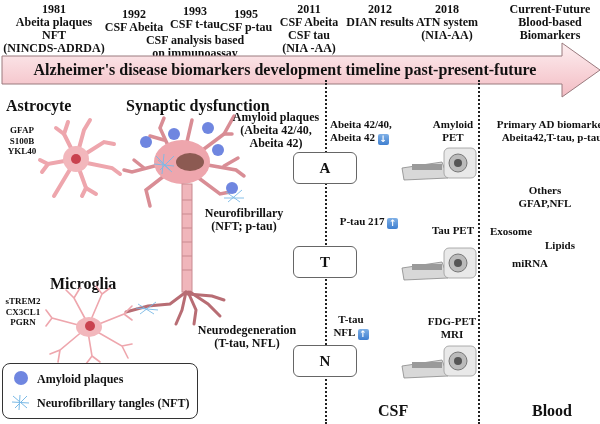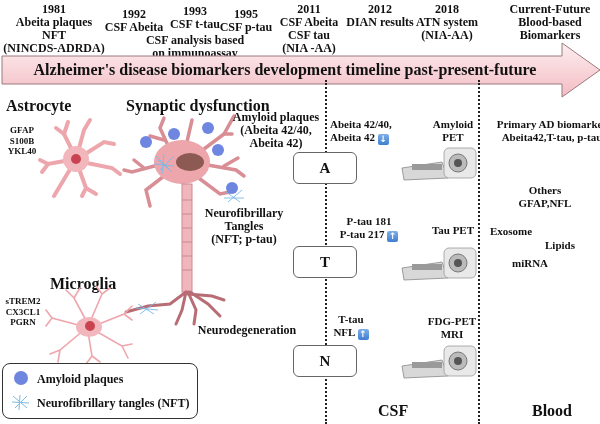--- a/index.html
+++ b/index.html
@@ -156,25 +156,25 @@
   </g>
 </svg>
 
 <div class="abs ctr t12" style="left:226px;top:111px;width:100px;">
   <span class="year">Amyloid plaques</span>
   <span class="year">(Abeita 42/40,</span>
   <span class="year">Abeita 42)</span>
 </div>
 <div class="abs ctr t12" style="left:200px;top:207px;width:88px;">
   <span class="year">Neurofibrillary</span>
-  <span class="year">Tangles</span>
   <span class="year">(NFT; p-tau)</span>
 </div>
 <div class="abs ctr t12" style="left:176px;top:324px;width:110px;margin-left:16px;">
   <span class="year">Neurodegeneration</span>
+  <span class="year">(T-tau, NFL)</span>
 </div>
 
 <div class="abs t14" style="left:50px;top:276px;">Microglia</div>
 <div class="abs ctr t9" style="left:2px;top:296px;width:42px;">
   <span class="year">sTREM2</span>
   <span class="year">CX3CL1</span>
   <span class="year">PGRN</span>
 </div>
 
 <svg width="90" height="80" style="left:44px;top:284px;">
@@ -208,21 +208,20 @@
 <div class="atn-box" style="left:293px;top:152px;">A</div>
 <div class="atn-box" style="left:293px;top:246px;">T</div>
 <div class="atn-box" style="left:293px;top:345px;">N</div>
 
 <div class="abs t11" style="left:330px;top:118px;">
   <span class="year">Abeita 42/40,</span>
   <span>Abeita 42</span>
   <span class="arrow-badge">↓</span>
 </div>
 <div class="abs ctr t11" style="left:326px;top:215px;width:86px;">
-  <span class="year">P-tau 181</span>
   <span>P-tau 217</span>
   <span class="arrow-badge">↑</span>
 </div>
 <div class="abs ctr t11" style="left:326px;top:313px;width:50px;">
   <span class="year">T-tau</span>
   <span>NFL</span>
   <span class="arrow-badge">↑</span>
 </div>
 
 <div class="abs ctr t11" style="left:428px;top:118px;width:50px;">

